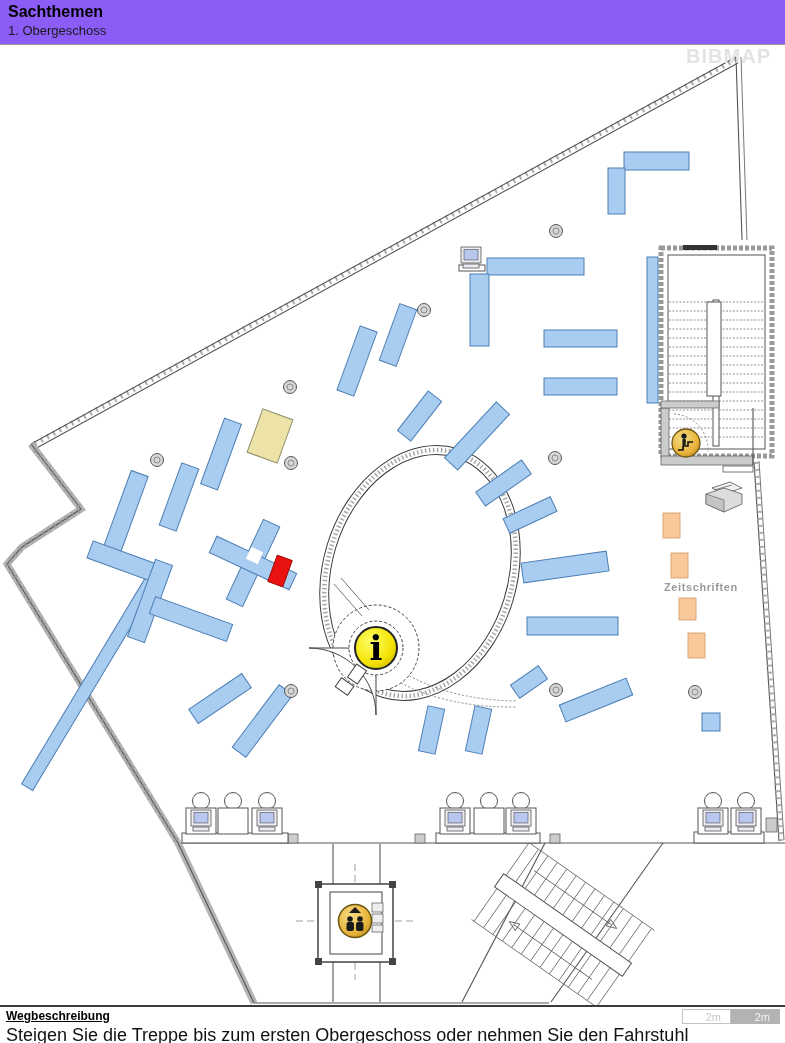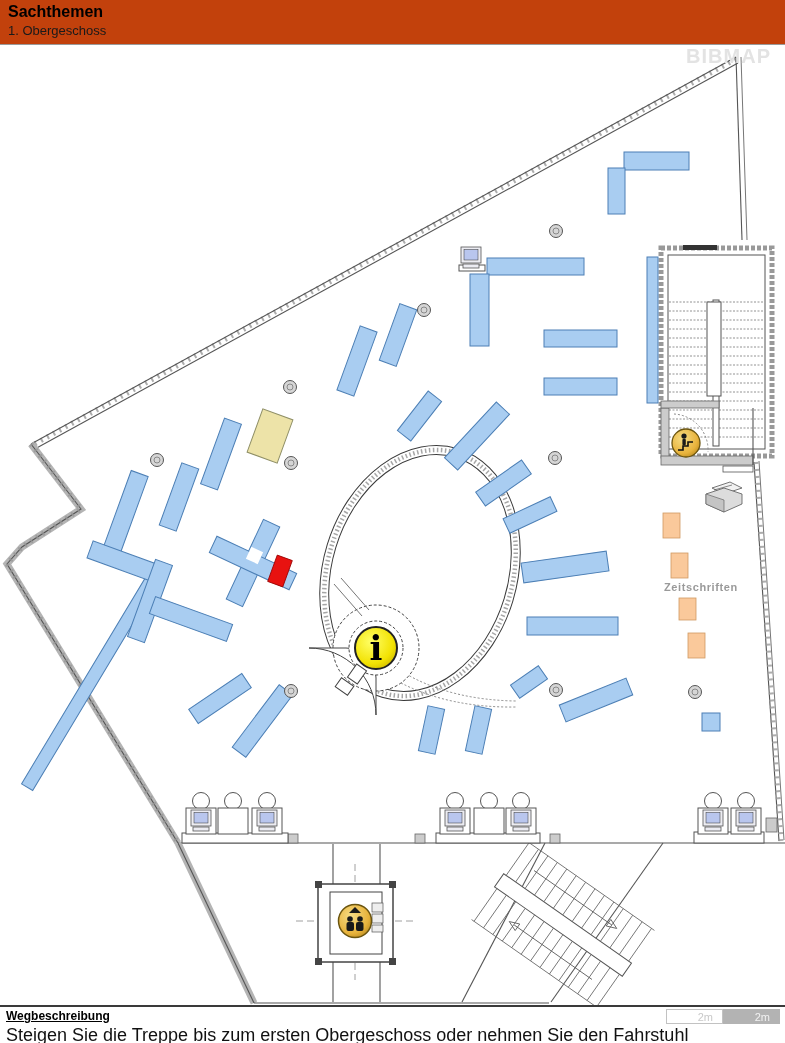--- a/index.html
+++ b/index.html
@@ -1,33 +1,33 @@
 <!DOCTYPE html>
 <html style="--c-blue: #A9CDF1; --c-blueb: #4C7FB5; --c-red: #E81210; --c-beige: #EDE3A8; --c-orange: #FAC99B;"><head>
 <meta charset="utf-8">
 <style>
   html,body{margin:0;padding:0;background:#fff;}
   .page{position:relative;width:785px;height:1043px;background:#fff;overflow:hidden;
         font-family:"Liberation Sans", sans-serif;}
   
-  .hdr{position:absolute;top:0;left:0;width:785px;height:44px;border-bottom:1px solid #9a9a9a;background:#c2410c;z-index:5;}
+  .hdr{position:absolute;top:0;left:0;width:785px;height:44px;border-bottom:1px solid #9a9a9a;background:#8b5cf6;z-index:5;}
   .hdr h1{margin:0;position:absolute;left:8px;top:3px;font-size:16px;font-weight:bold;color:#000;}
   .hdr .sub{position:absolute;left:8px;top:23px;font-size:13px;color:#1a1a1a;}
   .logo{position:absolute;right:14px;top:5px;font-size:20px;font-weight:bold;
         color:#e3e3e3;letter-spacing:1px;margin-top:40px;}
   
   svg#map{position:absolute;left:0;top:0;}
   .zlabel{position:absolute;left:664px;top:581px;font-size:11px;font-weight:bold;
           color:#9a9a9a;letter-spacing:.6px;z-index:4;}
   
   .ftr{position:absolute;left:0;top:1005px;width:785px;height:38px;border-top:2px solid #3a3a3a;background:#fff;z-index:5;}
   .ftr .h{position:absolute;left:6px;top:2px;font-size:12px;font-weight:bold;color:#000;text-decoration:underline;}
   .ftr .d{position:absolute;left:6px;top:18px;font-size:18px;color:#111;width:700px;}
   .scalebar{position:absolute;right:5px;top:2px;display:flex;}
-  .seg{width:57px;height:15px;line-height:15px;font-size:11px;text-align:right;
+  .seg{width:49px;height:15px;line-height:15px;font-size:11px;text-align:right;
        padding-right:9px;box-sizing:border-box;}
   .seg.light{background:#fff;border:1px solid #c2c2c2;color:#c8c8c8;}
   .seg.dark{background:#b3b3b3;border:1px solid #b3b3b3;color:#f2f2f2;}
   
   .w1{stroke:#555;stroke-width:1.1;fill:none}
   .wthin{stroke:#666;stroke-width:.9;fill:none}
   .wdash{stroke:#888;stroke-width:1;fill:none;stroke-dasharray:2 2}
   .whatch{stroke:#999;stroke-width:5;fill:none;stroke-dasharray:2 5;opacity:.8}
   .wthick{stroke:#b4b4b4;stroke-width:7;fill:none}
   .ring{fill:none;stroke:#3a3a3a;stroke-width:1}

